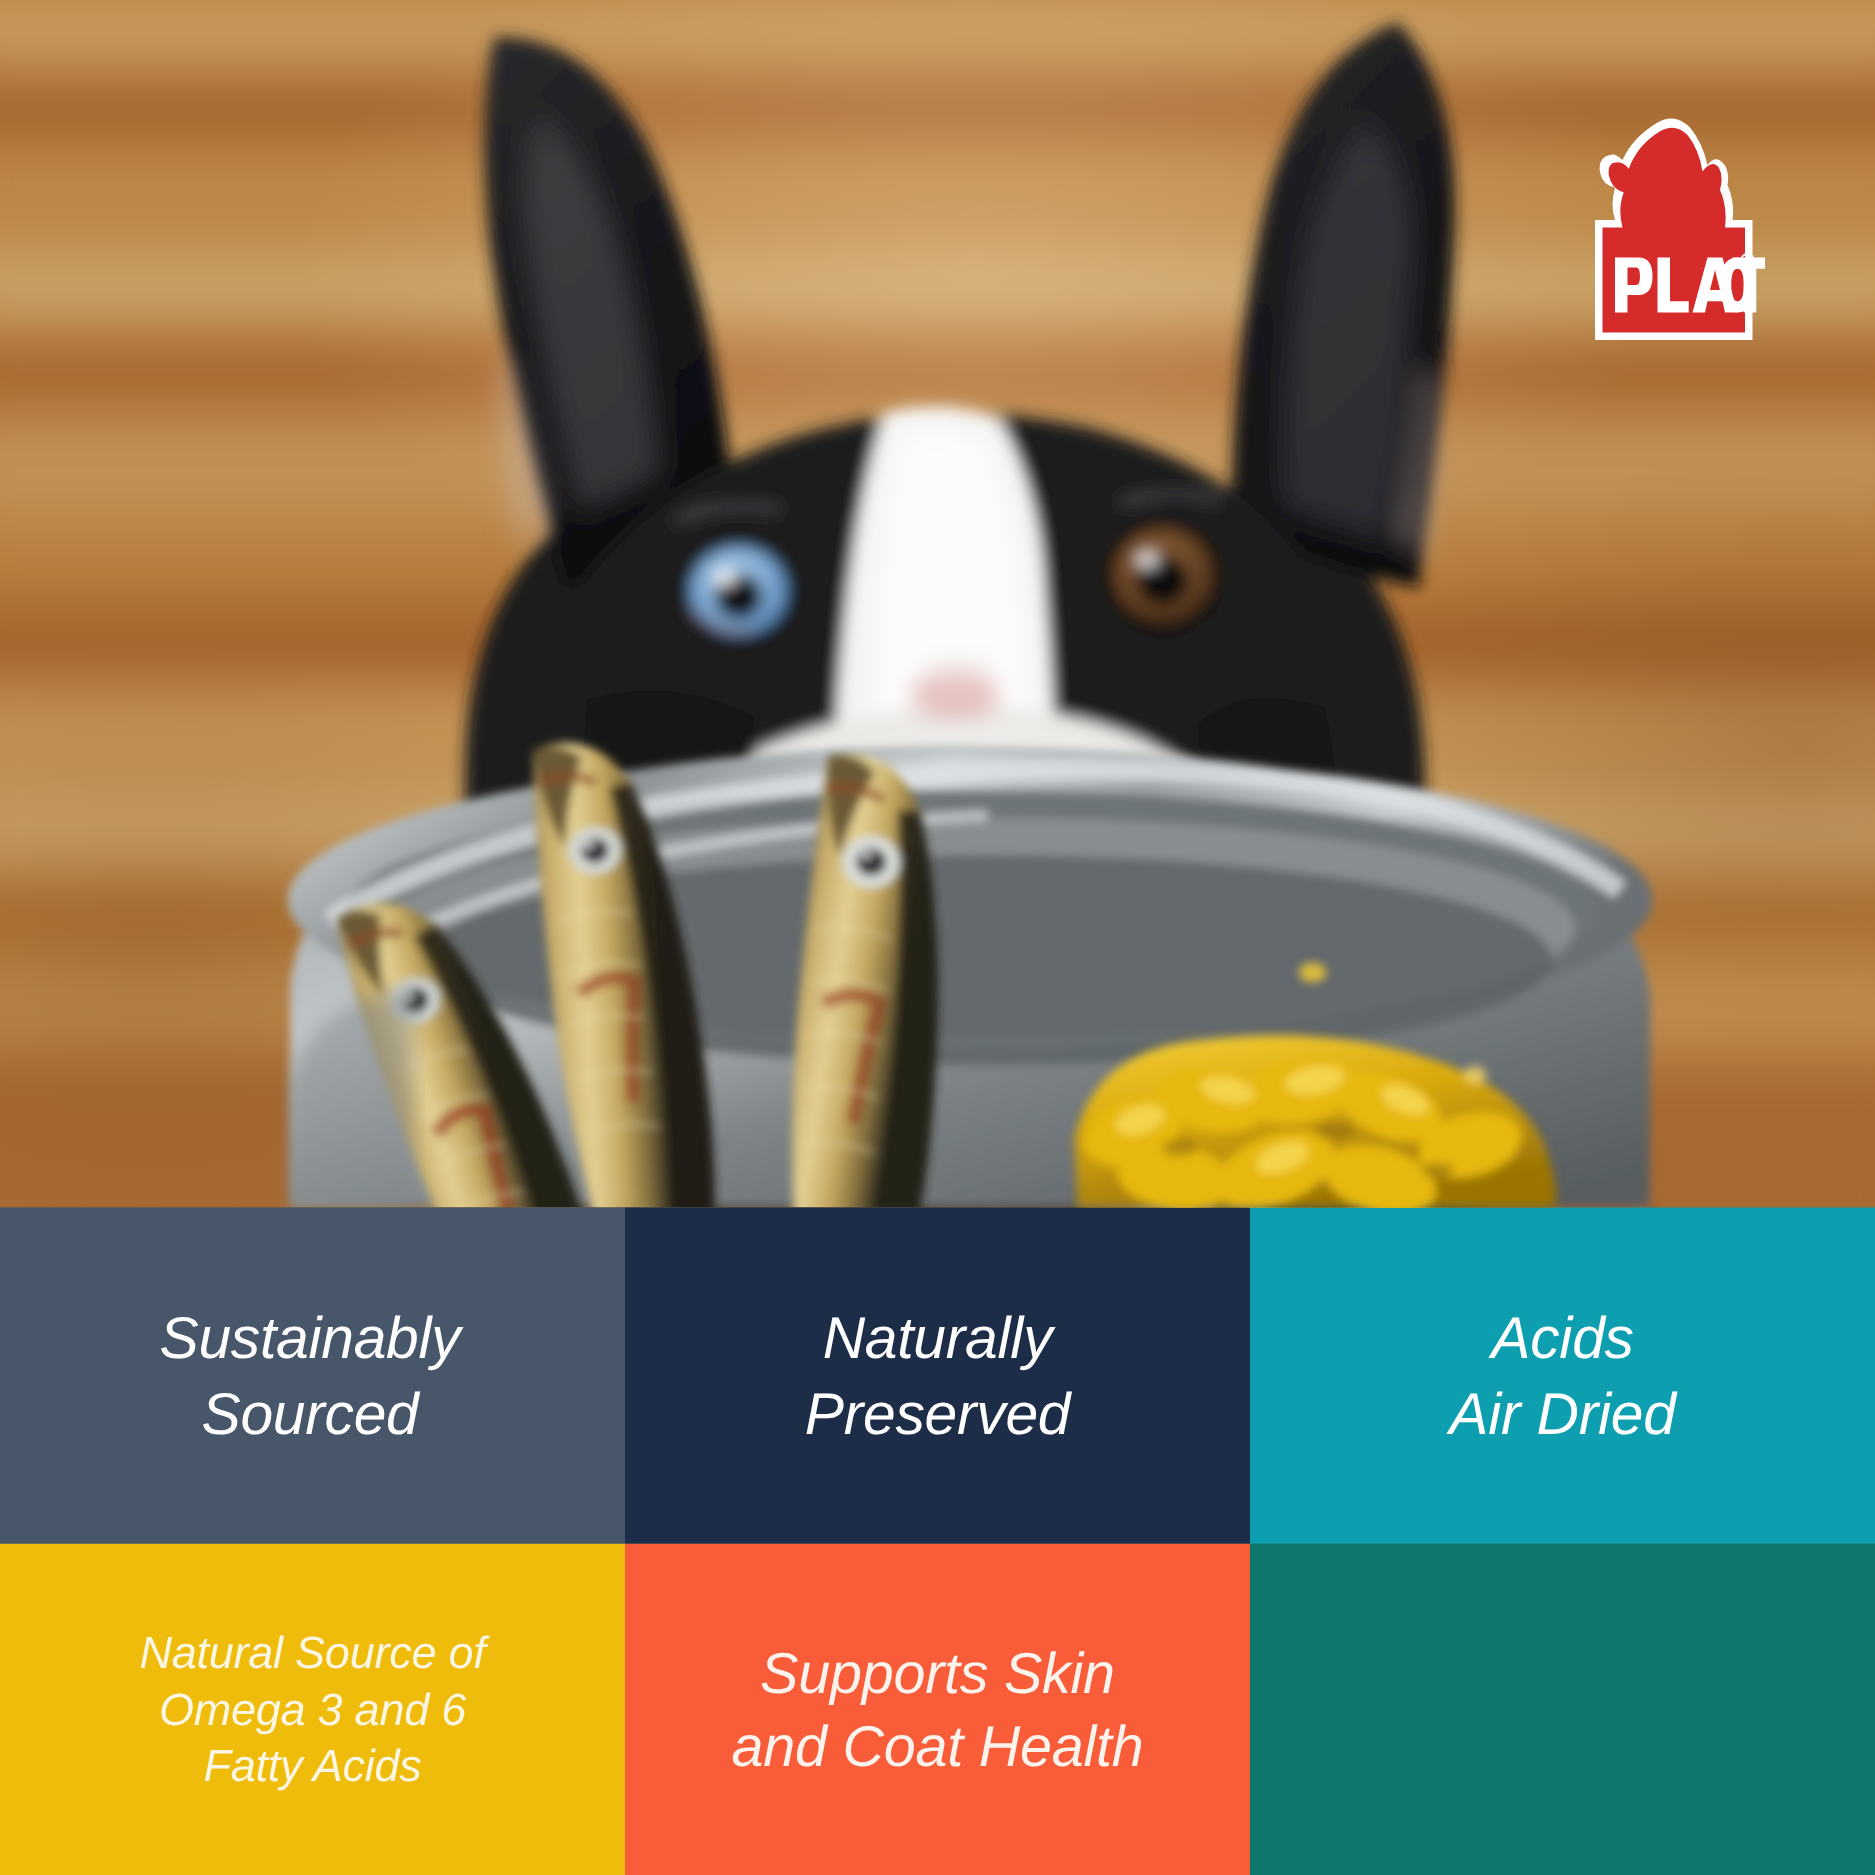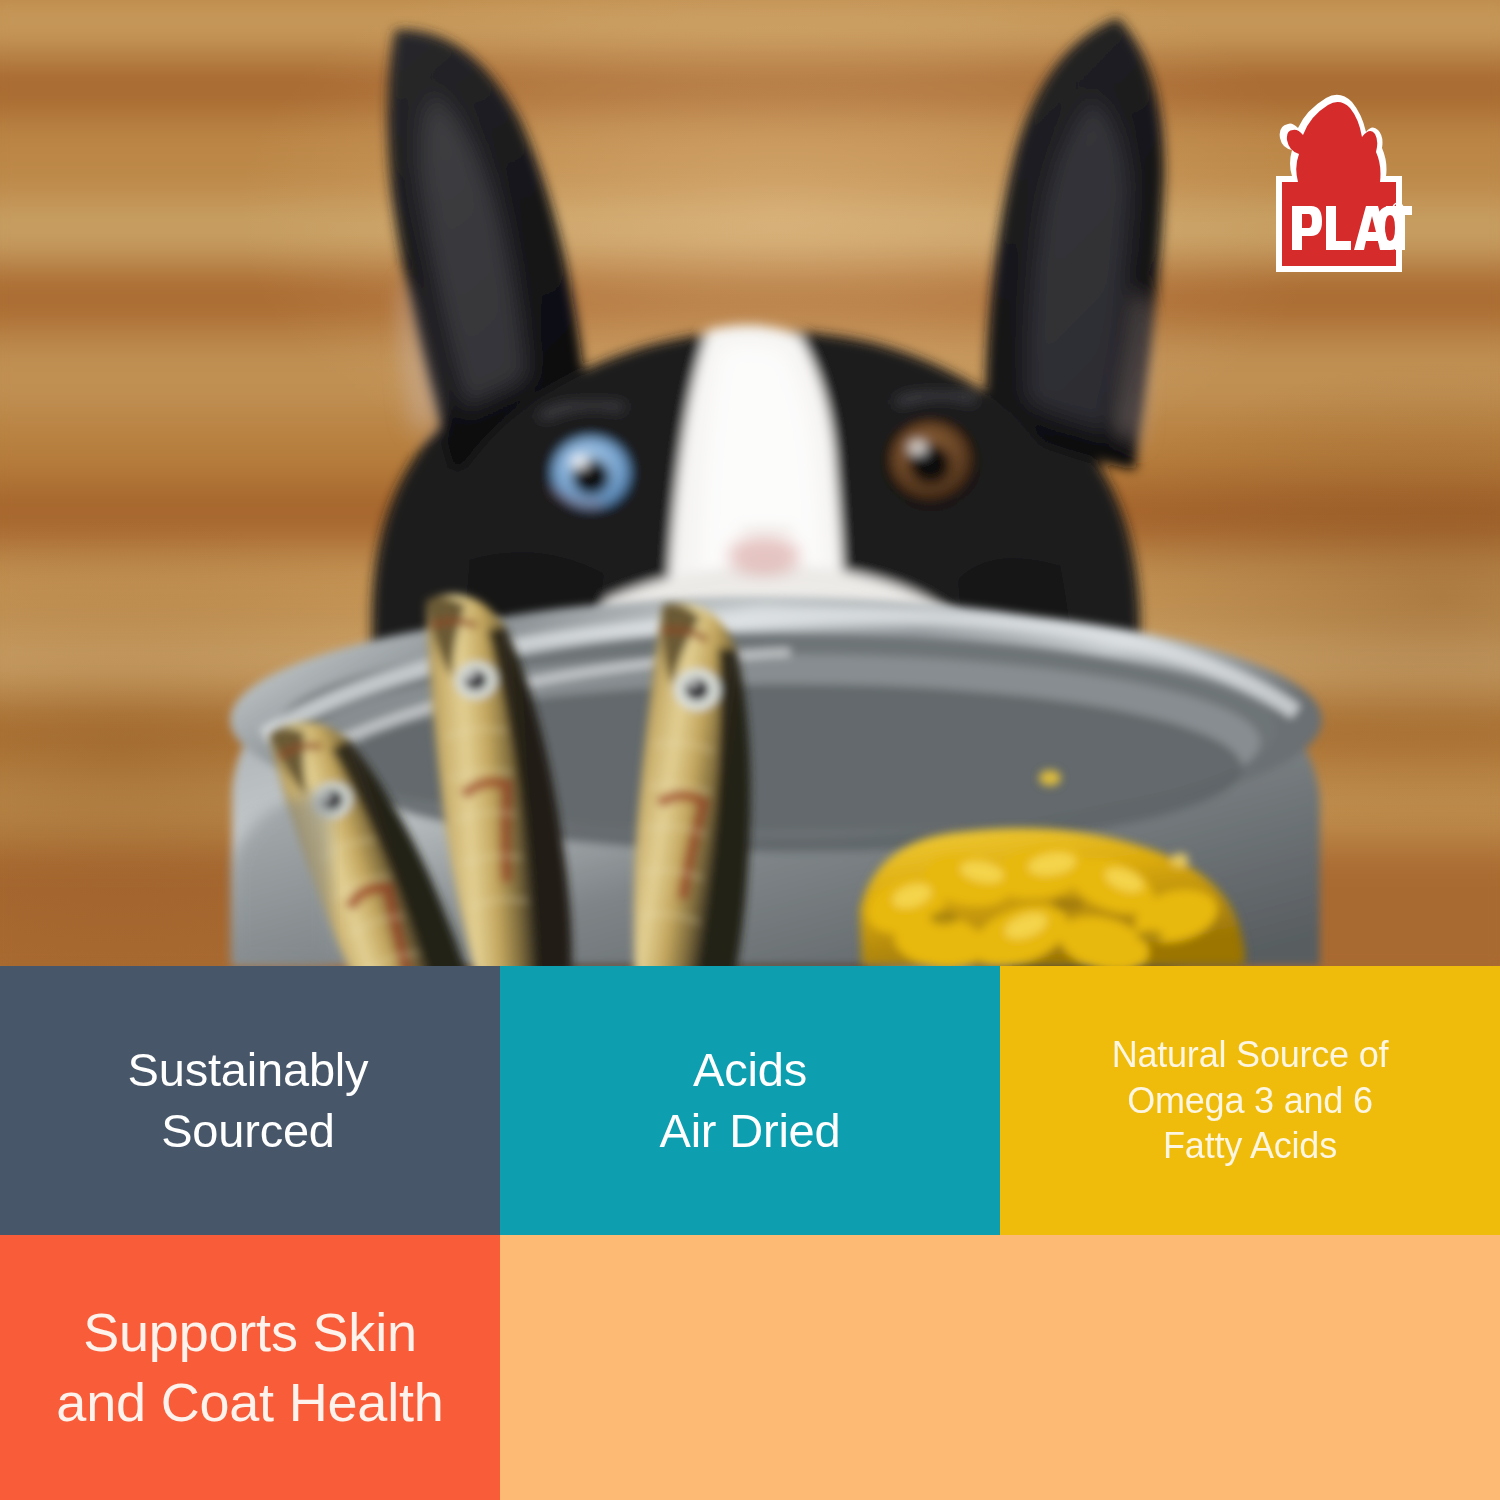--- a/index.html
+++ b/index.html
@@ -10,21 +10,22 @@
   }
   body {
     font-family: "Liberation Sans", sans-serif;
   }
 
   #page {
     position: relative;
     width: 1500px;
     height: 1500px;
     overflow: hidden;
-    background: #fdba74;
+    background: #0f766e;
+    font-style: italic;
   }
 
   
   .photo {
     position: absolute;
     left: 0;
     top: 0;
     width: 1500px;
     height: 966px;
     overflow: hidden;
@@ -105,21 +106,21 @@
     letter-spacing: -0.2px;
     white-space: pre-line;
   }
   .tile.yellow .tile-text {
     color: #fdf6e3;
     font-size: 36px;
     line-height: 1.27;
   }
   .tile.orange .tile-text {
     color: #fdf3ec;
-    font-size: 54px;
+    font-size: 46px;
   }
   .tile.grainfree .tile-text { transform: translateX(12px); }
   .tile.sustain .tile-text   { transform: translateX(-2px); }
 </style>
 </head>
 <body>
 
 <div id="page">
 
   <div class="photo">
@@ -371,20 +372,24 @@
     </svg>
   </div>
 
   <div class="tiles">
 
     <div class="tile sustain" style="background:#475769">
       <span class="tile-text">Sustainably
 Sourced</span>
     </div>
 
+    <div class="tile" style="background:#1d2d47">
+      <span class="tile-text">Naturally
+Preserved</span>
+    </div>
 
 
     <div class="tile" style="background:#0d9fb0">
       <span class="tile-text">Acids
 Air Dried</span>
     </div>
 
     <div class="tile yellow" style="background:#f0bc0b">
       <span class="tile-text">Natural Source of
 Omega 3 and 6

